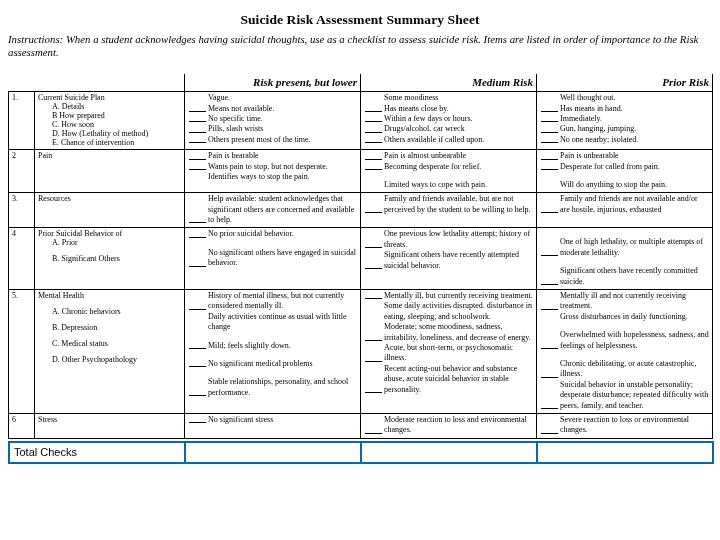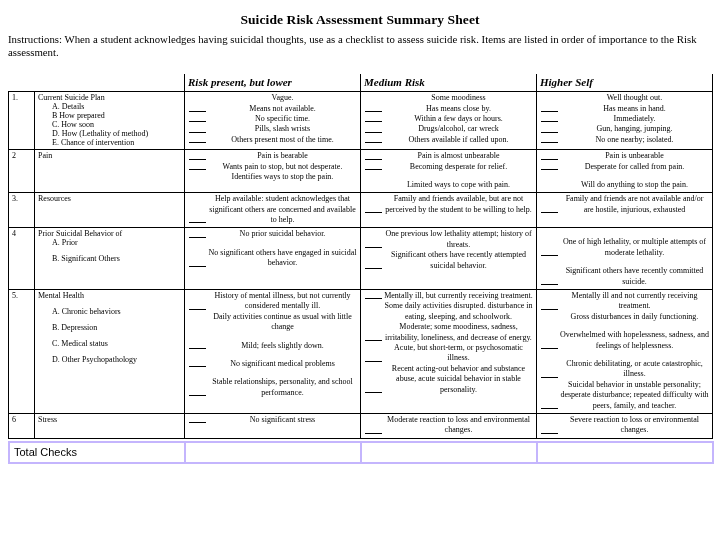--- a/index.html
+++ b/index.html
@@ -25,20 +25,21 @@
   
   .doc-title {
     text-align: center;
     font-weight: bold;
     font-size: 13.5px;
     letter-spacing: .1px;
     margin: 12px 0 5px 0;
     line-height: 1.15;
   }
   .instructions {
+    font-style: italic;
     font-size: 10.8px;
     line-height: 1.28;
     margin: 0 0 14px 0;
     text-align: left;
   }
 
   
   table.risk-table {
     width: 704px;
     border-collapse: collapse;
@@ -56,21 +57,21 @@
   
   col.c-num   { width: 26px; }
   col.c-item  { width: 150px; }
   col.c-low   { width: 176px; }
   col.c-med   { width: 176px; }
   col.c-high  { width: 176px; }
 
   
   tr.head-row td {
     border-top: none;
-    text-align: left;
+    text-align: right;
     font-style: italic;
     font-weight: bold;
     font-size: 11px;
     padding-bottom: 3px;
     padding-top: 2px;
     vertical-align: bottom;
   }
   tr.head-row td.blank-head {
     border-left: none;
     border-top: none;
@@ -89,21 +90,20 @@
     margin: 0;
     padding: 0;
   }
   ul.crit li {
     margin: 0 0 0 0;
     padding: 0;
     line-height: 1.30;
     text-indent: 0;
     padding-left: 20px;
     position: relative;
-    text-align: center;
   }
   ul.crit li.checked::before {
     content: "";
     position: absolute;
     left: 1px;
     bottom: 2px;
     width: 17px;
     border-bottom: 1px solid #000;
   }
   ul.crit li.nocheck {
@@ -114,21 +114,21 @@
   }
 
   
   table.total-table {
     width: 704px;
     border-collapse: collapse;
     table-layout: fixed;
     margin-top: 2px;
   }
   table.total-table td {
-    border: 2px solid #c4b5fd;
+    border: 2px solid #0369a1;
     height: 17px;
     padding: 1px 4px;
     font-size: 11px;
     vertical-align: middle;
     font-family: "Liberation Sans", "DejaVu Sans", sans-serif;
   }
   col.t-label { width: 176px; }
   col.t-col   { width: 176px; }
 </style>
 </head>
@@ -146,21 +146,21 @@
         <col class="c-item">
         <col class="c-low">
         <col class="c-med">
         <col class="c-high">
     </colgroup>
     <tbody>
       <tr class="head-row">
         <td class="blank-head" colspan="2"></td>
         <td>Risk present, but lower</td>
         <td>Medium Risk</td>
-        <td>Higher Self</td>
+        <td>Prior Risk</td>
       </tr>
     <tr>
           <td class="num-cell">1.</td>
           <td>
             <span class="item-main">Current Suicide Plan</span>
             <span class="item-sub">A. Details</span>
             <span class="item-sub">B  How prepared</span>
             <span class="item-sub">C. How soon</span>
             <span class="item-sub">D. How (Lethality of method)</span>
             <span class="item-sub">E. Chance of intervention</span>

